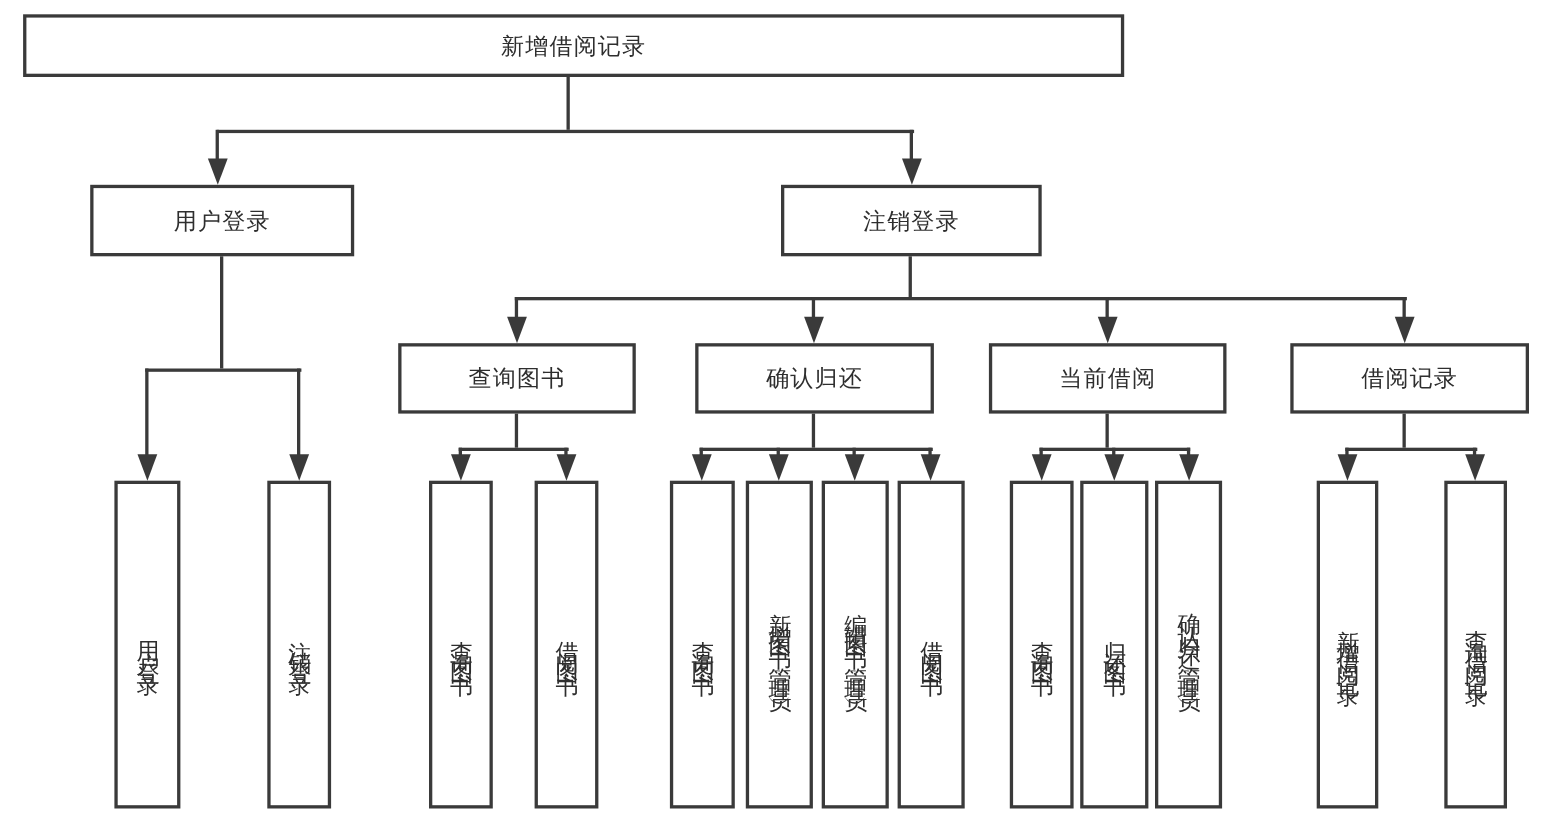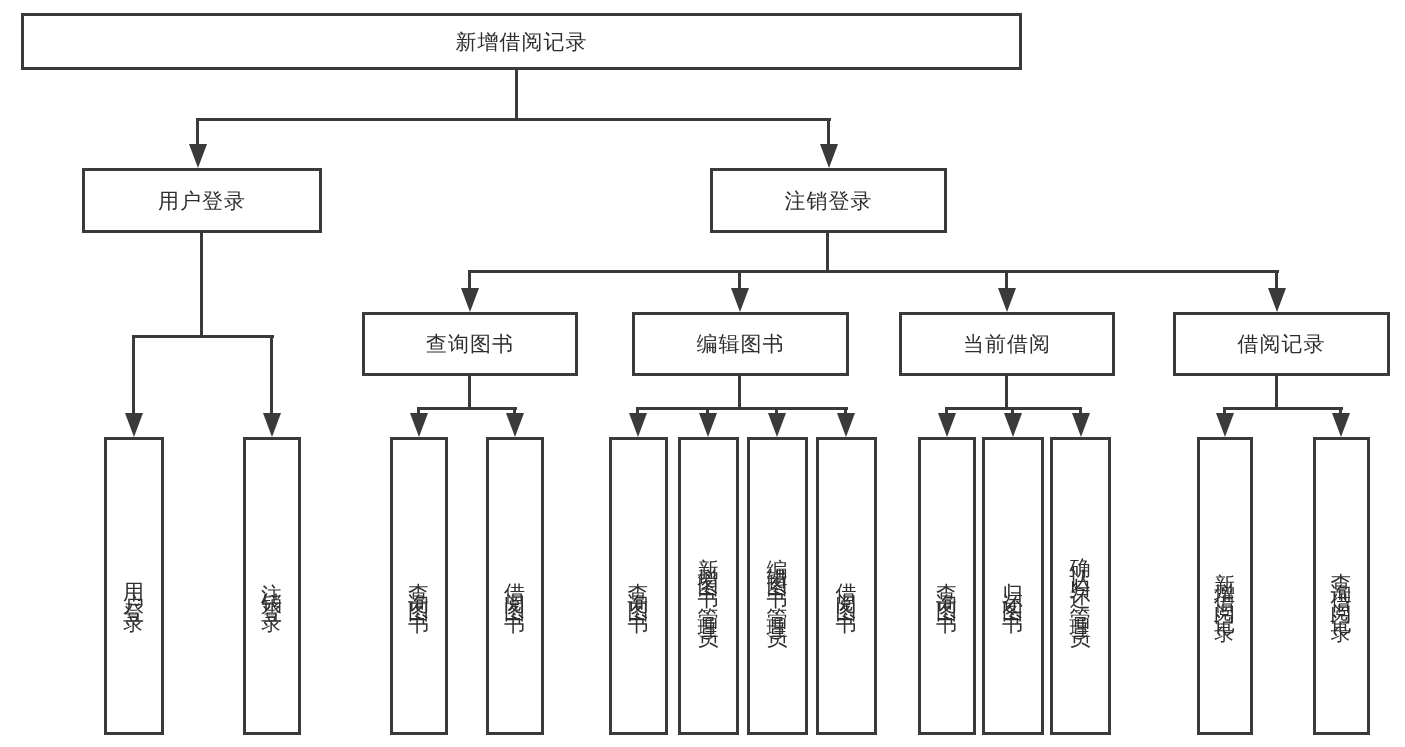--- a/index.html
+++ b/index.html
@@ -63,21 +63,21 @@
 
   <div class="box h" style="left:710px; top:168px; width:237px; height:65px;">
     <span>注销登录</span>
   </div>
 
   <div class="box h" style="left:362px; top:312px; width:216px; height:64px;">
     <span>查询图书</span>
   </div>
 
   <div class="box h" style="left:632px; top:312px; width:217px; height:64px;">
-    <span>编辑图书</span>
+    <span>确认归还</span>
   </div>
 
   <div class="box h" style="left:899px; top:312px; width:216px; height:64px;">
     <span>当前借阅</span>
   </div>
 
   <div class="box h" style="left:1173px; top:312px; width:217px; height:64px;">
     <span>借阅记录</span>
   </div>
 

